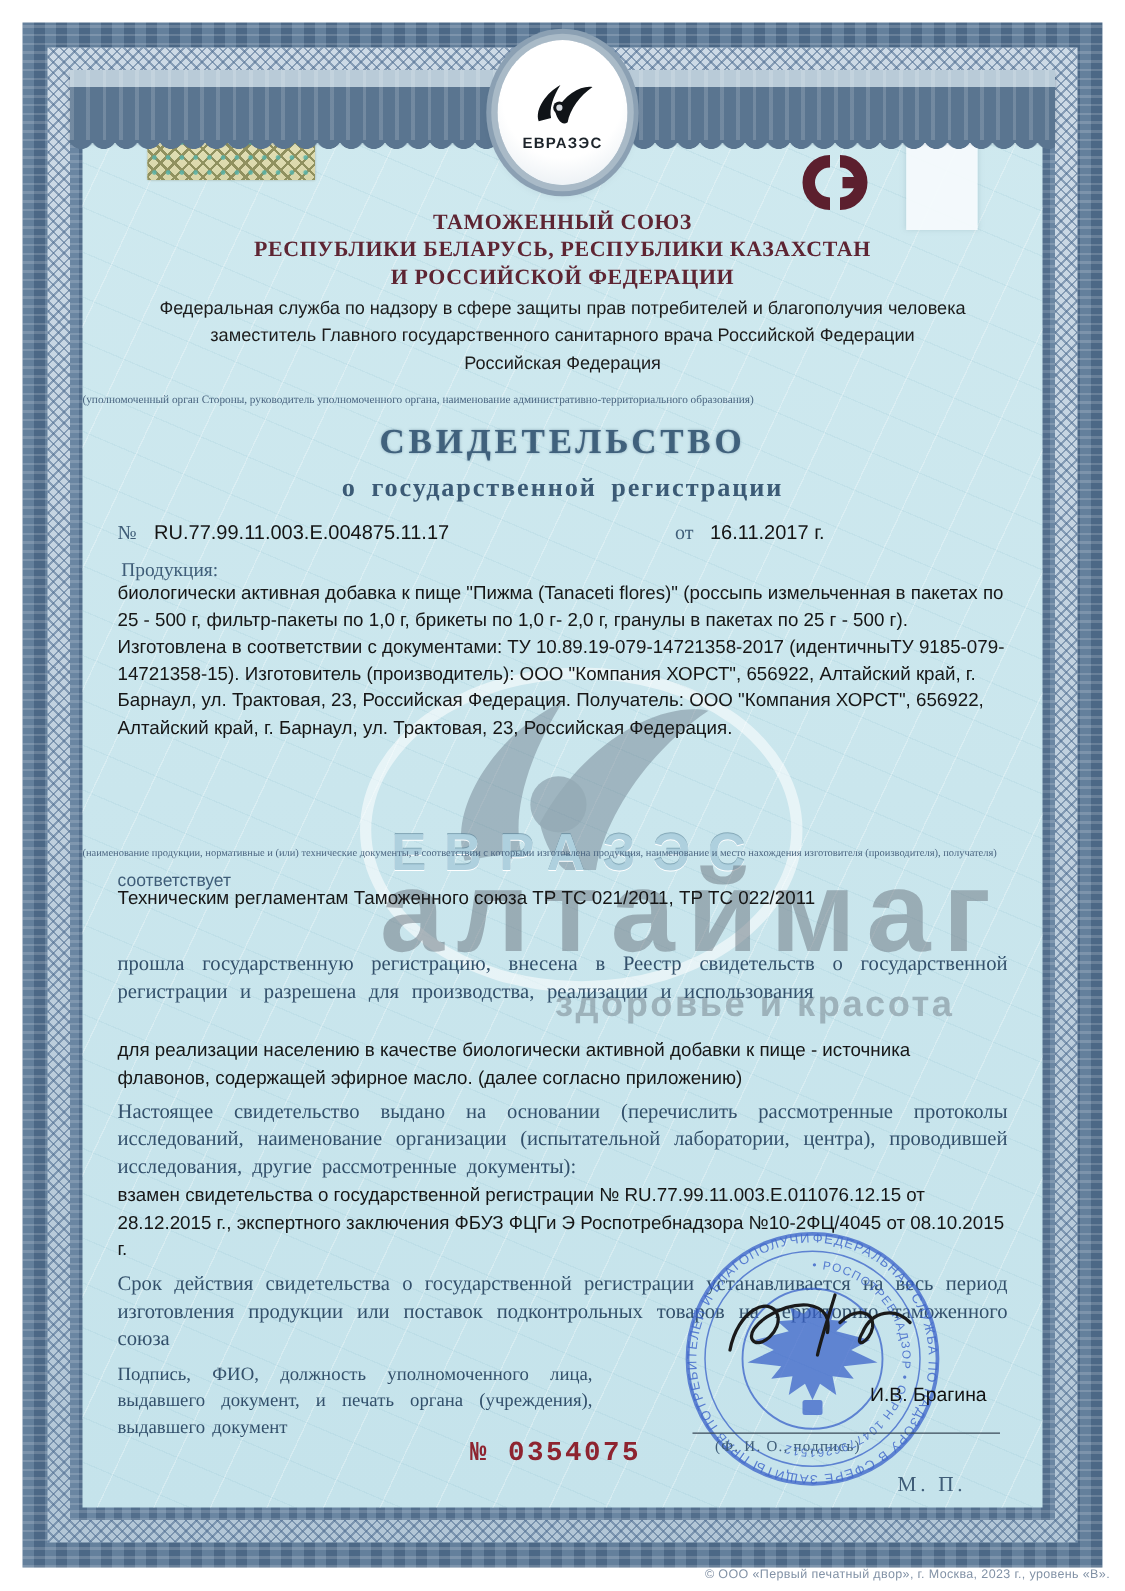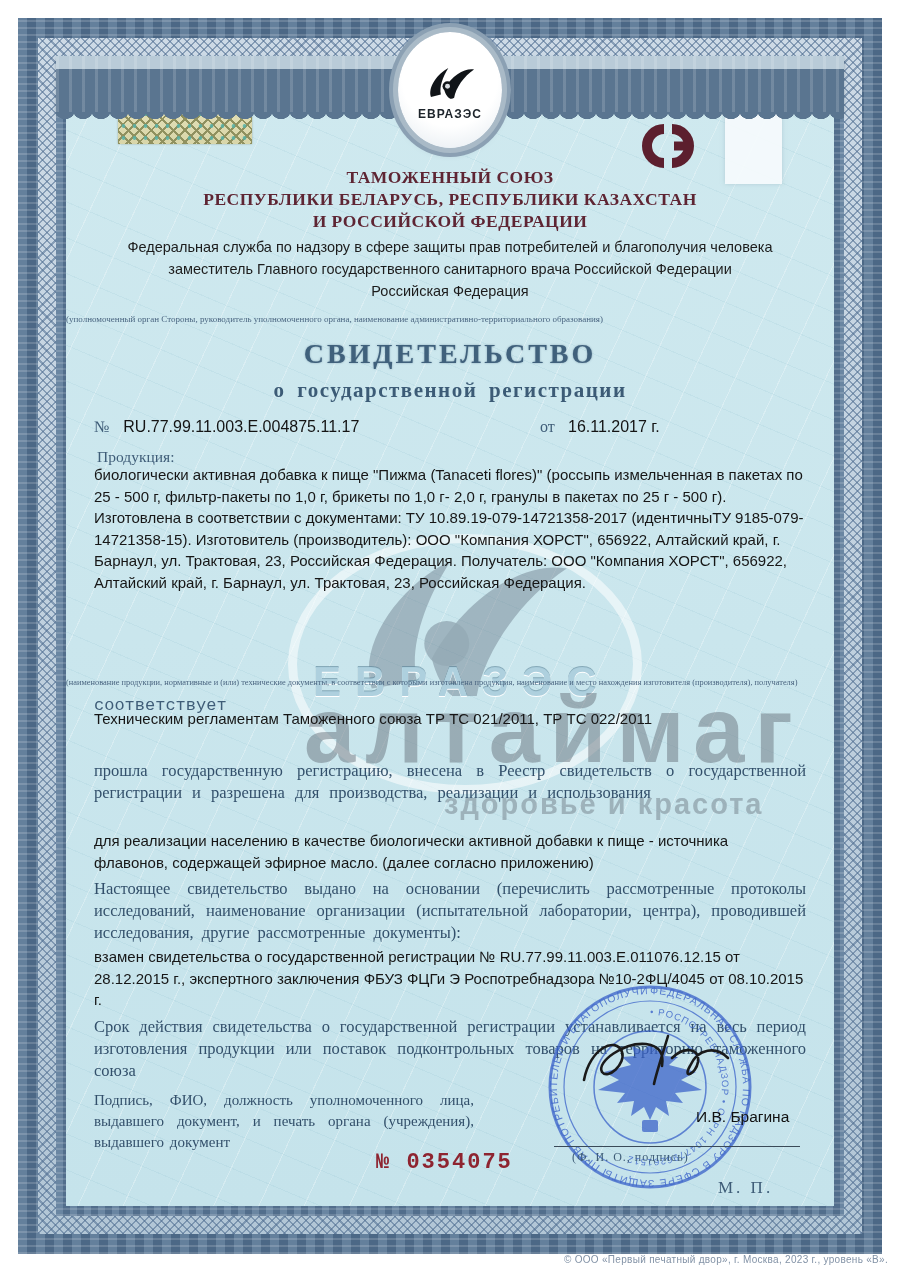--- a/index.html
+++ b/index.html
@@ -90,22 +90,22 @@
       font-weight:bold;font-size:42px;letter-spacing:14px;color:rgba(170,205,220,.95);
       text-shadow:0 1px 0 #fff,0 -1px 0 rgba(90,130,150,.6);}
   .wm-store{position:absolute;left:238px;top:612px;z-index:2;
       font-weight:bold;font-size:92px;letter-spacing:10px;color:rgba(105,116,126,.5);}
   .wm-tagline{position:absolute;left:378px;top:722px;z-index:2;
       font-weight:bold;font-size:29px;letter-spacing:2px;color:rgba(128,143,153,.6);}
 
   .product-note{top:612px;font-size:8.4px;}
   .authority-note{top:248px;}
 
-  .sootv{position:absolute;left:28px;top:630px;font-size:17px;z-index:3;
-      font-family:Liberation Mono, monospace;color:#3f5d78;}
+  .sootv{position:absolute;left:28px;top:630px;font-size:14px;z-index:3;
+      font-family:Liberation Sans, sans-serif;color:#3f5d78;}
   .compliance{position:absolute;left:28px;width:712px;top:644px;z-index:4;
       font-size:15px;color:#161616;}
 
   .form-par{position:absolute;left:28px;width:712px;z-index:4;
       font-family:"Liberation Serif",serif;color:#33506b;font-size:16.5px;
       line-height:22px;text-align:justify;word-spacing:6px;}
   .typed-par{position:absolute;left:28px;width:712px;z-index:5;
       font-size:15px;line-height:21.5px;color:#161616;}
 
   .par-reg{top:694px;}

